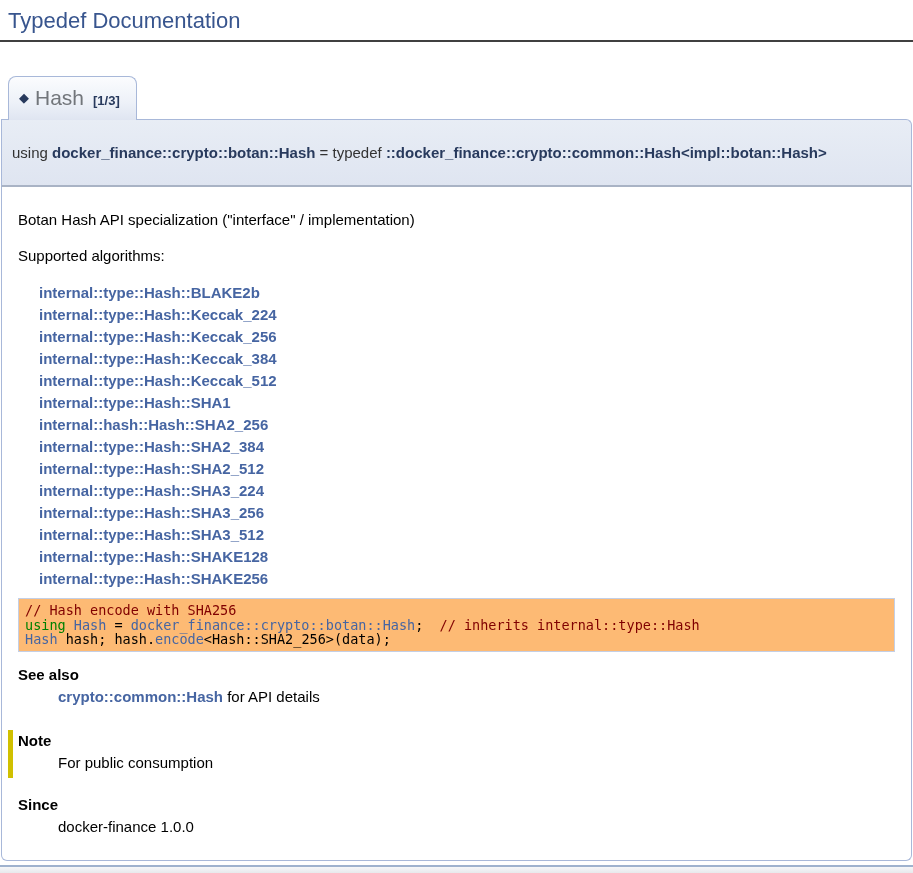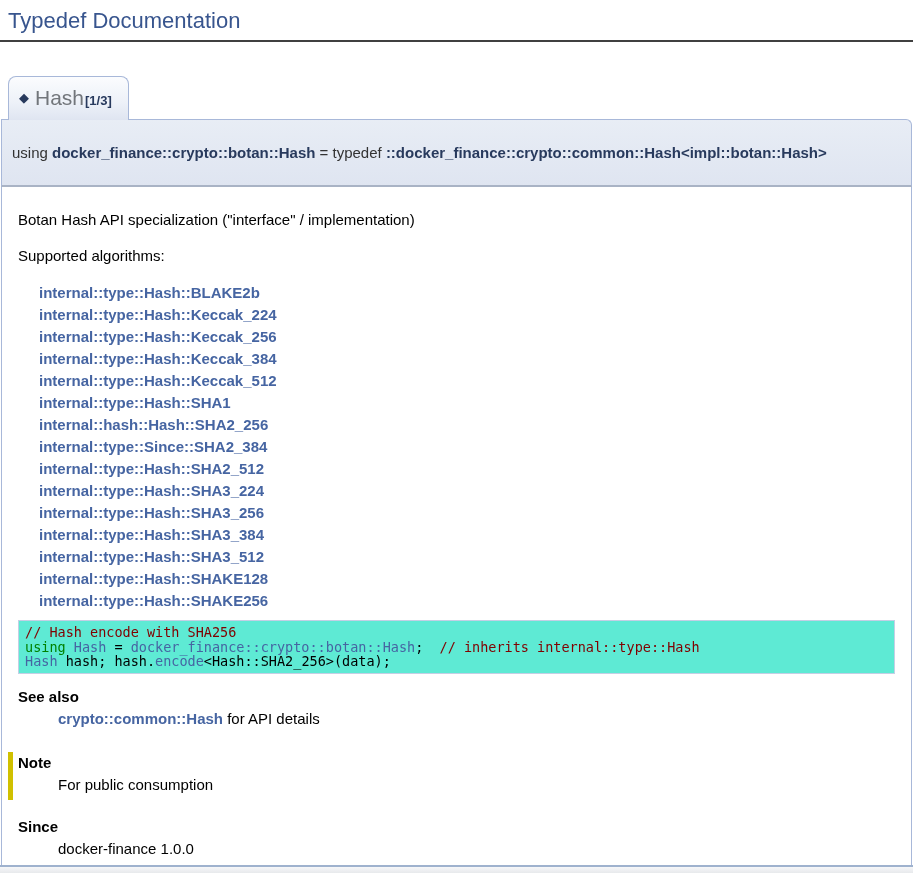--- a/index.html
+++ b/index.html
@@ -31,21 +31,21 @@
     background: linear-gradient(to bottom, #FBFCFE 0%, #EDF1F8 60%, #DFE5F1 100%);
     border: 1px solid #A8B8D9;
     border-bottom: none;
     border-radius: 8px 8px 0 0;
     line-height: 26px;
     position: relative;
     z-index: 2;
   }
   .memtitle .permalink { font-size: 13px; color: #283A5D; margin-right: 6px; vertical-align: 3px; text-decoration: none; cursor: pointer; }
   .memtitle .memname-title { font-size: 21px; color: #72767B; }
-  .memtitle .memcount { font-size: 13px; font-weight: bold; color: #283A5D; margin-left: 1px; }
+  .memtitle .memcount { font-size: 13px; font-weight: bold; color: #283A5D; margin-left: 9px; }
   .memproto {
     margin-top: -1px;
     background: linear-gradient(to bottom, #E8EDF5 0%, #DFE5F1 100%);
     border: 1px solid #A8B8D9;
     border-bottom: 2px solid #A9B3C5;
     border-top-right-radius: 6px;
     padding: 24px 10px;
     font-size: 15px;
     color: #333333;
     position: relative;
@@ -69,21 +69,21 @@
   .algo-row { line-height: 22px; }
   .algo-link, .ref-link {
     color: #4665A2;
     font-weight: bold;
     text-decoration: none;
     cursor: pointer;
   }
   .p-example { margin-top: 16px !important; font-weight: bold; }
   .fragment {
     margin-top: 8px;
-    background: #5eead4;
+    background: #fdba74;
     border: 1px solid #C4CFE5;
     padding: 4px 6px;
     font-family: "DejaVu Sans Mono", "Liberation Mono", monospace;
     font-size: 13.5px;
     line-height: 14.5px;
   }
   .code-line { white-space: pre; }
   .tok-comment { color: #800000; }
   .tok-keyword { color: #008000; }
   .tok-link { color: #4665A2; cursor: pointer; }
@@ -131,25 +131,24 @@
     <p class="p-supported">Supported algorithms:</p>
 
     <div class="algo-list">
         <div class="algo-row"><a class="algo-link">internal::type::Hash::BLAKE2b</a></div>
         <div class="algo-row"><a class="algo-link">internal::type::Hash::Keccak_224</a></div>
         <div class="algo-row"><a class="algo-link">internal::type::Hash::Keccak_256</a></div>
         <div class="algo-row"><a class="algo-link">internal::type::Hash::Keccak_384</a></div>
         <div class="algo-row"><a class="algo-link">internal::type::Hash::Keccak_512</a></div>
         <div class="algo-row"><a class="algo-link">internal::type::Hash::SHA1</a></div>
         <div class="algo-row"><a class="algo-link">internal::hash::Hash::SHA2_256</a></div>
-        <div class="algo-row"><a class="algo-link">internal::type::Since::SHA2_384</a></div>
+        <div class="algo-row"><a class="algo-link">internal::type::Hash::SHA2_384</a></div>
         <div class="algo-row"><a class="algo-link">internal::type::Hash::SHA2_512</a></div>
         <div class="algo-row"><a class="algo-link">internal::type::Hash::SHA3_224</a></div>
         <div class="algo-row"><a class="algo-link">internal::type::Hash::SHA3_256</a></div>
-        <div class="algo-row"><a class="algo-link">internal::type::Hash::SHA3_384</a></div>
         <div class="algo-row"><a class="algo-link">internal::type::Hash::SHA3_512</a></div>
         <div class="algo-row"><a class="algo-link">internal::type::Hash::SHAKE128</a></div>
         <div class="algo-row"><a class="algo-link">internal::type::Hash::SHAKE256</a></div>
       </div>
 
 
     <div class="fragment">
         <div class="code-line"><span class="tok-comment">// Hash encode with SHA256</span></div>
         <div class="code-line"><span class="tok-keyword">using</span><span class="tok-plain"> </span><span class="tok-link">Hash</span><span class="tok-plain"> = </span><span class="tok-link">docker_finance::crypto::botan::Hash</span><span class="tok-plain">;  </span><span class="tok-comment">// inherits internal::type::Hash</span></div>
         <div class="code-line"><span class="tok-link">Hash</span><span class="tok-plain"> hash; hash.</span><span class="tok-link">encode</span><span class="tok-plain">&lt;Hash::SHA2_256&gt;(data);</span></div>

